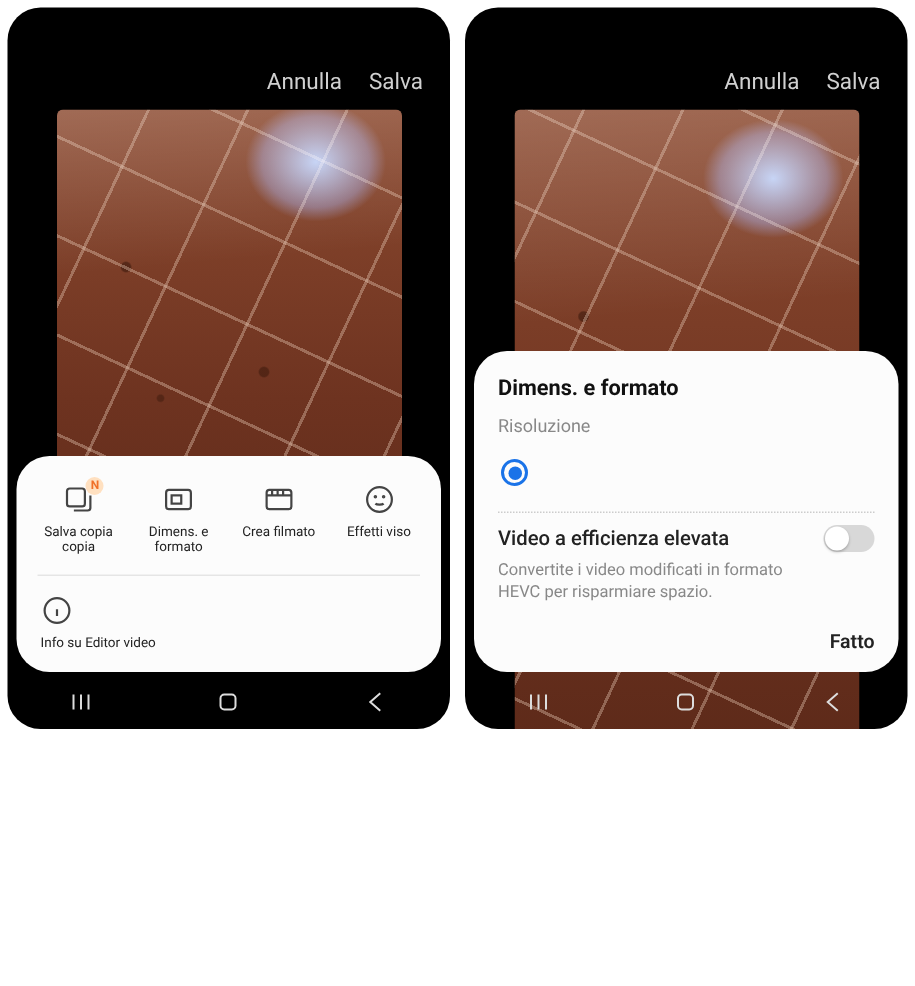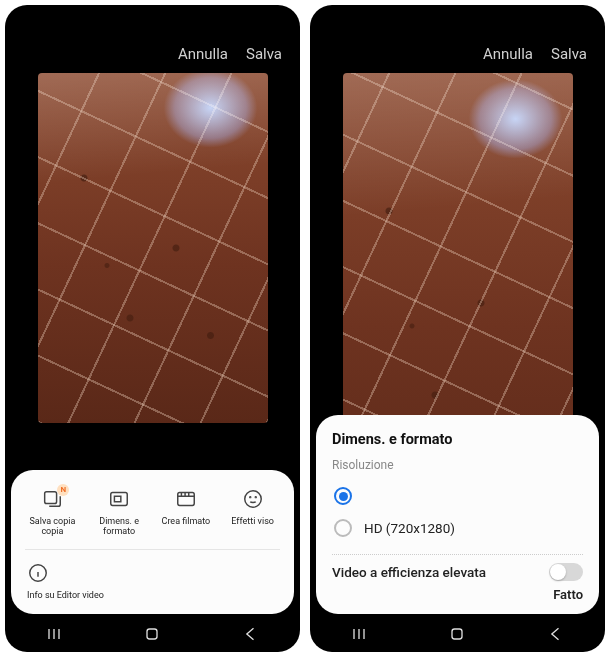--- a/index.html
+++ b/index.html
@@ -1,18 +1,18 @@
 <!DOCTYPE html>
 <html><head>
 <meta charset="utf-8">
 <style>
   * { margin: 0; padding: 0; box-sizing: border-box; font-family: -apple-system, BlinkMacSystemFont, "Segoe UI", Roboto, sans-serif; }
   body { background: #fff; width: 610px; height: 657px; overflow: hidden; }
   .stage { display: flex; gap: 10px; padding: 5px; }
-  .phone { width: 295px; height: 647px; background: #000; border-radius: 22px; position: relative; overflow: hidden; text-decoration: underline; }
+  .phone { width: 295px; height: 481px; background: #000; border-radius: 22px; position: relative; overflow: hidden; text-decoration: underline; }
   .topbar { display: flex; justify-content: flex-end; gap: 18px; padding: 40px 18px 10px; }
   .topbar span { color: #d0d0d0; font-size: 15px; }
   .preview {
     width: 230px; height: 350px; margin: 0 auto; border-radius: 4px;
     background:
       radial-gradient(ellipse 65px 55px at 75% 10%, rgba(130,200,255,0.95), rgba(80,160,255,0.4) 55%, transparent 72%),
       linear-gradient(175deg, rgba(255,255,255,0.18) 0%, rgba(255,255,255,0) 30%),
       repeating-linear-gradient(25deg, rgba(230,200,180,0.38) 0 2px, transparent 2px 60px),
       repeating-linear-gradient(-65deg, rgba(230,200,180,0.38) 0 2px, transparent 2px 60px),
       radial-gradient(circle at 20% 30%, rgba(60,25,12,0.6) 0 3px, transparent 4px),
@@ -171,31 +171,28 @@
     </div>
     <div class="preview"></div>
 
     <div class="sheet-b">
       <h3>Dimens. e formato</h3>
       <div class="sub">Risoluzione</div>
 
       <div class="opt">
         <div class="radio sel"></div>
       </div>
-      <div class="opt">
-        <div class="radio"></div>
-        <div class="txt">HD  (720x1280)</div>
-      </div>
 
       <hr class="dots">
 
       <div class="effrow">
         <div class="t">Video a efficienza elevata</div>
         <div class="toggle"></div>
       </div>
+      <div class="desc">Convertite i video modificati in formato HEVC per risparmiare spazio.</div>
 
       <div class="done">Fatto</div>
     </div>
 
     <div class="nav">
       <div class="nbtn">
           <svg viewBox="0 0 24 24">
             <path d="M6 6v12M12 6v12M18 6v12"></path>
           </svg>
         </div>

